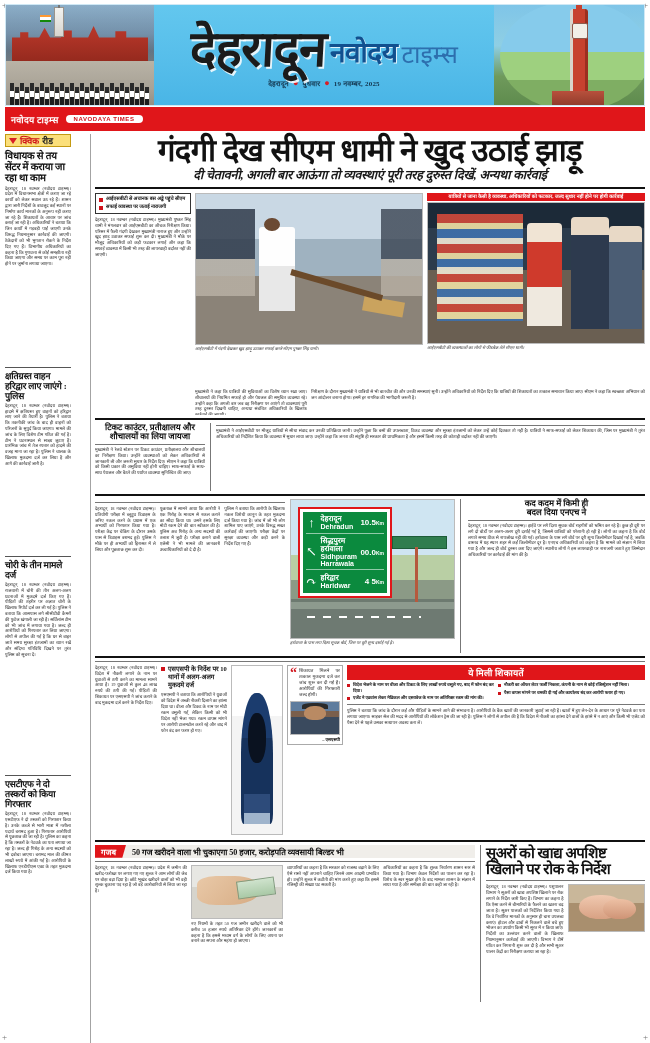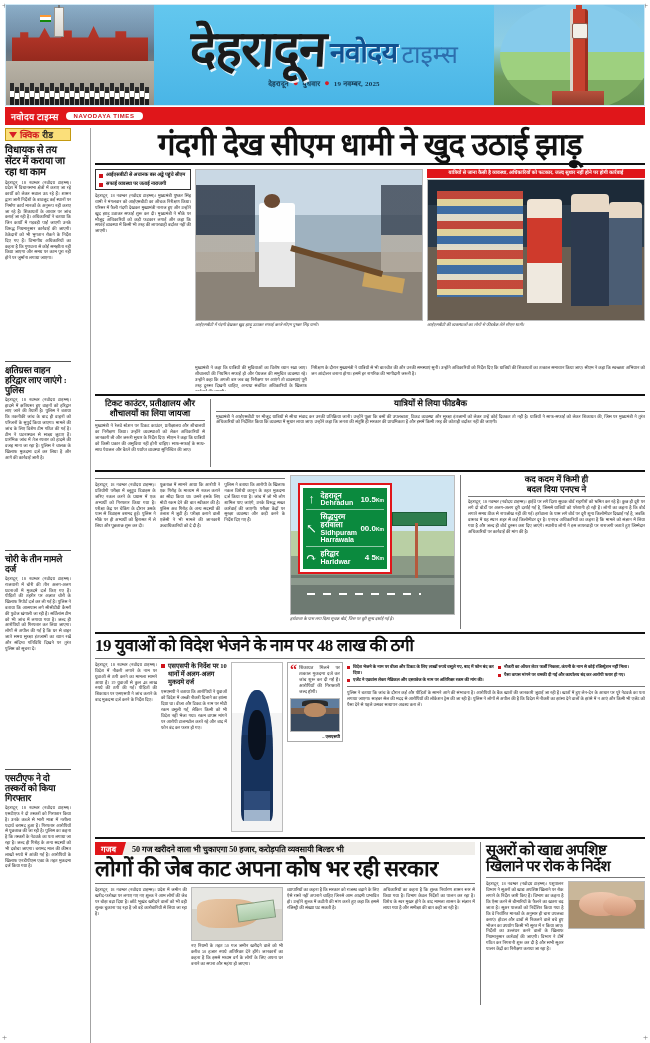--- a/index.html
+++ b/index.html
@@ -110,21 +110,21 @@
     font-weight: 400; font-size: 25px; line-height: 1; color: #2d6fae;
     margin-bottom: 5px; font-family: "Liberation Serif", serif;
   }
   .mast-dateline {
     font-size: 7px; color: #13344d; margin-top: 7px; letter-spacing: .2px;
     display: flex; align-items: center; gap: 4px; font-weight: 700;
   }
   .dot-sep { color: #d81f26; font-size: 9px; line-height: 0; }
 
   .mast-redbar {
-    position: relative; height: 19px; background: #e0161a;
+    position: relative; height: 25px; background: #e0161a;
     display: flex; align-items: center; border-top: 1px solid #fff;
   }
   .redbar-hindi {
     color: #fff; font-size: 9px; font-weight: 700; margin-left: 6px; letter-spacing: .3px;
   }
   .redbar-pill {
     margin-left: 7px; background:#fff; color:#d0121a; font-size: 6px; font-weight: 700;
     border-radius: 8px; padding: 1px 8px; letter-spacing: .6px;
     font-family: "Liberation Sans", sans-serif;
   }
@@ -432,20 +432,21 @@
       <div>
         <div class="side-head small">एसटीएफ ने दो तस्करों को किया गिरफ्तार</div>
         <div class="side-body" style="height:278px">देहरादून, 18 नवम्बर (नवोदय टाइम्स)। एसटीएफ ने दो तस्करों को गिरफ्तार किया है। उनके कब्जे से भारी मात्रा में नशीला पदार्थ बरामद हुआ है। गिरफ्तार आरोपियों से पूछताछ की जा रही है। पुलिस का कहना है कि तस्करों के नेटवर्क का पता लगाया जा रहा है। जल्द ही गिरोह के अन्य सदस्यों को भी दबोचा जाएगा। बरामद माल की कीमत लाखों रुपये में आंकी गई है। आरोपियों के खिलाफ एनडीपीएस एक्ट के तहत मुकदमा दर्ज किया गया है।</div>
       </div>
     </div>
 
     <div class="col-main">
 
       <div>
         <div class="lead-head">गंदगी देख सीएम धामी ने खुद उठाई झाड़ू</div>
+        <div class="lead-sub italic">दी चेतावनी, अगली बार आऊंगा तो व्यवस्थाएं पूरी तरह दुरुस्त दिखें, अन्यथा कार्रवाई</div>
         <div class="lead-rule"></div>
 
         <div class="lead-row">
 
           <div class="lead-textcol">
             <div class="bullet-box">
               <div class="bullet-line">
                 <span class="bsq"></span>
                 <span>आईएसबीटी से अचानक बस अड्डे पहुंचे सीएम</span>
               </div>
@@ -490,21 +491,20 @@
 
       <div style="display:flex;gap:5px">
         <div style="width:110px;flex:0 0 110px">
           <div class="col-head-c">टिकट काउंटर, प्रतीक्षालय और</div>
           <div class="col-head-c">शौचालयों का लिया जायजा</div>
           <div class="hr-thin" style="margin:2px 0"></div>
           <div class="bodytext" style="height:44px">मुख्यमंत्री ने रेलवे स्टेशन पर टिकट काउंटर, प्रतीक्षालय और शौचालयों का निरीक्षण किया। उन्होंने व्यवस्थाओं को लेकर अधिकारियों से जानकारी ली और जरूरी सुधार के निर्देश दिए। सीएम ने कहा कि यात्रियों को किसी प्रकार की असुविधा नहीं होनी चाहिए। साफ-सफाई के साथ-साथ पेयजल और बैठने की पर्याप्त व्यवस्था सुनिश्चित की जाए।</div>
         </div>
 
         <div class="colrule" style="flex:1 1 auto;padding-left:5px">
-          <div class="col-head-c">यात्रियों से लिया फीडबैक</div>
           <div class="hr-thin" style="margin:2px 0"></div>
           <div class="bodytext" style="height:44px">मुख्यमंत्री ने आईएसबीटी पर मौजूद यात्रियों से सीधा संवाद कर उनकी प्रतिक्रिया जानी। उन्होंने पूछा कि बसों की उपलब्धता, टिकट व्यवस्था और सुरक्षा इंतजामों को लेकर उन्हें कोई दिक्कत तो नहीं है। यात्रियों ने साफ-सफाई को लेकर शिकायत की, जिस पर मुख्यमंत्री ने तुरंत अधिकारियों को निर्देशित किया कि व्यवस्था में सुधार लाया जाए। उन्होंने कहा कि जनता की संतुष्टि ही सरकार की प्राथमिकता है और इसमें किसी तरह की कोताही बर्दाश्त नहीं की जाएगी।</div>
         </div>
       </div>
 
       <div class="hr-thick" style="margin:3px 0"></div>
 
       <div style="display:flex;gap:5px">
 
         <div style="width:190px;flex:0 0 190px">
@@ -567,21 +567,20 @@
           <div class="col-head-c">कद कदम में किमी ही</div>
           <div class="col-head-c">बदल दिया एनएच ने</div>
           <div class="hr-thin" style="margin:2px 0"></div>
           <div class="bodytext" style="height:130px">देहरादून, 18 नवम्बर (नवोदय टाइम्स)। हाईवे पर लगे दिशा सूचक बोर्ड राहगीरों को भ्रमित कर रहे हैं। कुछ ही दूरी पर लगे दो बोर्डों पर अलग-अलग दूरी दर्शाई गई है, जिससे यात्रियों को परेशानी हो रही है। लोगों का कहना है कि बोर्ड लगाते समय ठीक से नापजोख नहीं की गई। हर्रावाला के पास लगे बोर्ड पर दूरी शून्य किलोमीटर दिखाई गई है, जबकि वास्तव में यह स्थान शहर से कई किलोमीटर दूर है। एनएच अधिकारियों का कहना है कि मामले को संज्ञान में लिया गया है और जल्द ही बोर्ड दुरुस्त करा दिए जाएंगे। स्थानीय लोगों ने इस लापरवाही पर नाराजगी जताते हुए जिम्मेदार अधिकारियों पर कार्रवाई की मांग की है।</div>
         </div>
       </div>
 
       <div class="hr-thick" style="margin:3px 0"></div>
 
       <div>
-        <div class="sec-head-lg">19 युवाओं को विदेश भेजने के नाम पर 48 लाख की ठगी</div>
         <div class="hr-thin" style="margin:3px 0"></div>
 
         <div style="display:flex;gap:4px">
 
           <div class="bodytext" style="width:62px;flex:0 0 62px;height:172px">देहरादून, 18 नवम्बर (नवोदय टाइम्स)। विदेश में नौकरी लगाने के नाम पर युवाओं से ठगी करने का मामला सामने आया है। 19 युवाओं से कुल 48 लाख रुपये की ठगी की गई। पीड़ितों की शिकायत पर एसएसपी ने जांच कराने के बाद मुकदमा दर्ज करने के निर्देश दिए।</div>
 
           <div style="width:66px;flex:0 0 66px">
             <div class="bullet-line" style="font-size:6.5px;line-height:1.25">
               <span class="bsq"></span>
               <span>एसएसपी के निर्देश पर 10 थानों में अलग-अलग मुकदमे दर्ज</span>
@@ -605,20 +604,21 @@
               </div>
               <div class="photo photo-cop" style="height:34px;margin-top:2px">
                 <span class="cap"></span>
                 <span class="face"></span>
               </div>
               <div style="font-size:4.4px;text-align:right;font-weight:700;margin-top:1px">– एसएसपी</div>
             </div>
           </div>
 
           <div style="flex:1 1 auto">
+            <div class="kicker-red">ये मिली शिकायतें</div>
             <div style="display:flex;gap:4px;margin-top:2px">
               <div style="flex:1 1 0">
                 <div class="bullet-line" style="font-size:4.4px">
                   <span class="bsq" style="width:3px;height:3px;flex:0 0 3px"></span>
                   <span>विदेश भेजने के नाम पर वीजा और टिकट के लिए लाखों रुपये वसूले गए, बाद में फोन बंद कर दिया।</span>
                 </div>
                 <div class="bullet-line" style="font-size:4.4px;margin-top:2px">
                   <span class="bsq" style="width:3px;height:3px;flex:0 0 3px"></span>
                   <span>एजेंट ने एडवांस लेकर मेडिकल और दस्तावेज के नाम पर अतिरिक्त रकम की मांग की।</span>
                 </div>
@@ -642,21 +642,20 @@
 
       <div class="hr-thick" style="margin:3px 0"></div>
 
       <div style="display:flex;gap:5px">
 
         <div style="width:380px;flex:0 0 380px">
           <div style="display:flex;align-items:flex-start;background:#f0eeea">
             <span class="bot-kicker">गजब</span>
             <span class="bot-subhead" style="align-self:center">50 गज खरीदने वाला भी चुकाएगा 50 हजार, करोड़पति व्यवसायी बिल्डर भी</span>
           </div>
-          <div class="bot-head" style="margin-top:3px">लोगों की जेब काट अपना कोष भर रही सरकार</div>
           <div class="hr-thin" style="margin:3px 0"></div>
 
           <div style="display:flex;gap:4px">
             <div class="bodytext" style="flex:1 1 0;height:118px">देहरादून, 18 नवम्बर (नवोदय टाइम्स)। प्रदेश में जमीन की खरीद-फरोख्त पर लगाए गए नए शुल्क ने आम लोगों की जेब पर बोझ बढ़ा दिया है। छोटे भूखंड खरीदने वालों को भी वही शुल्क चुकाना पड़ रहा है जो बड़े कारोबारियों से लिया जा रहा है।</div>
             <div style="flex:1 1 0">
               <div class="photo photo-money" style="height:54px">
                 <span class="hand"></span>
                 <span class="note"></span>
               </div>
               <div class="bodytext" style="height:62px;margin-top:2px">नए नियमों के तहत 50 गज जमीन खरीदने वाले को भी करीब 50 हजार रुपये अतिरिक्त देने होंगे। जानकारों का कहना है कि इससे मध्यम वर्ग के लोगों के लिए अपना घर बनाने का सपना और महंगा हो जाएगा।</div>

